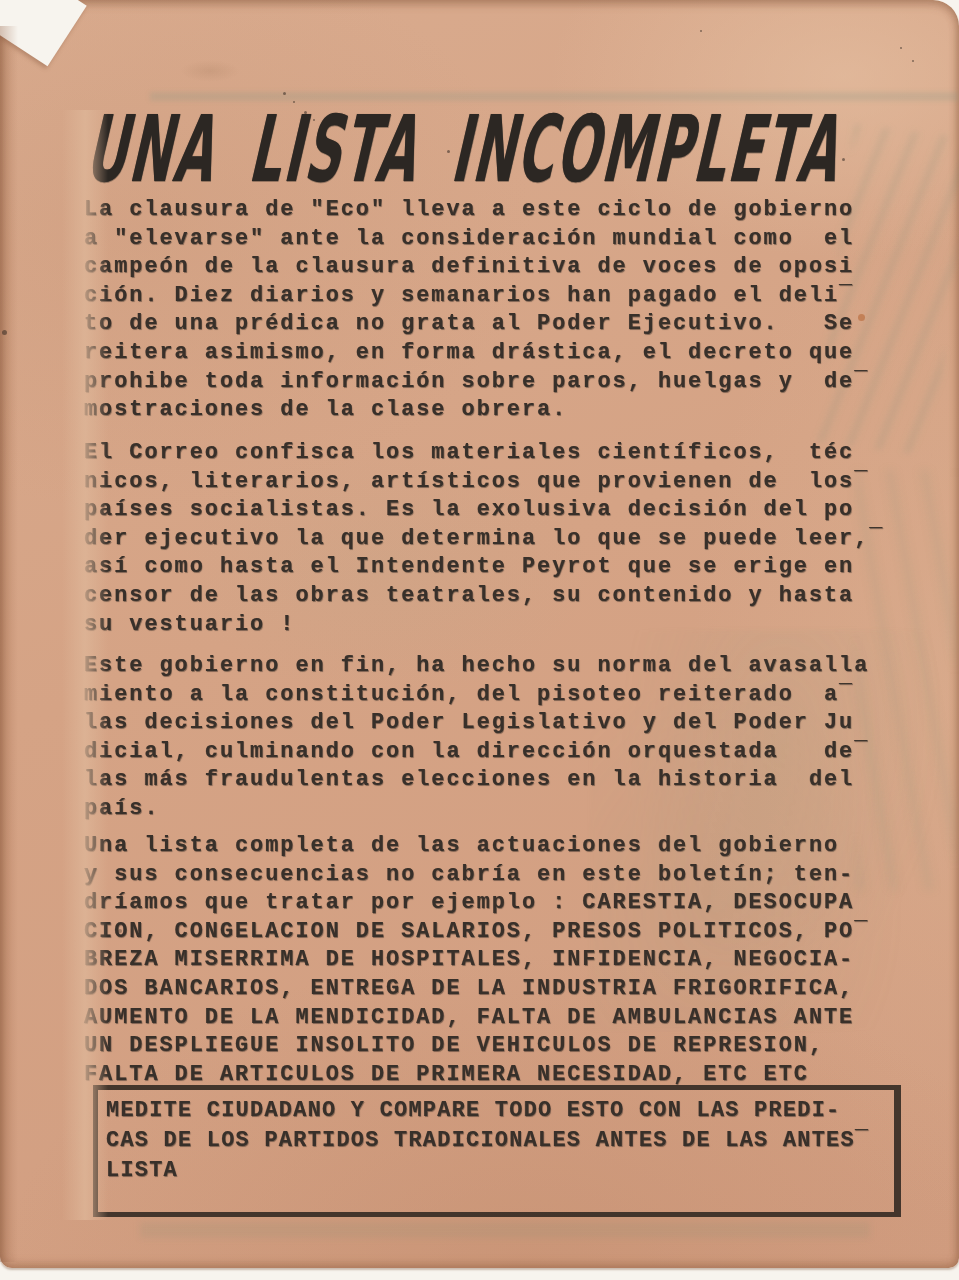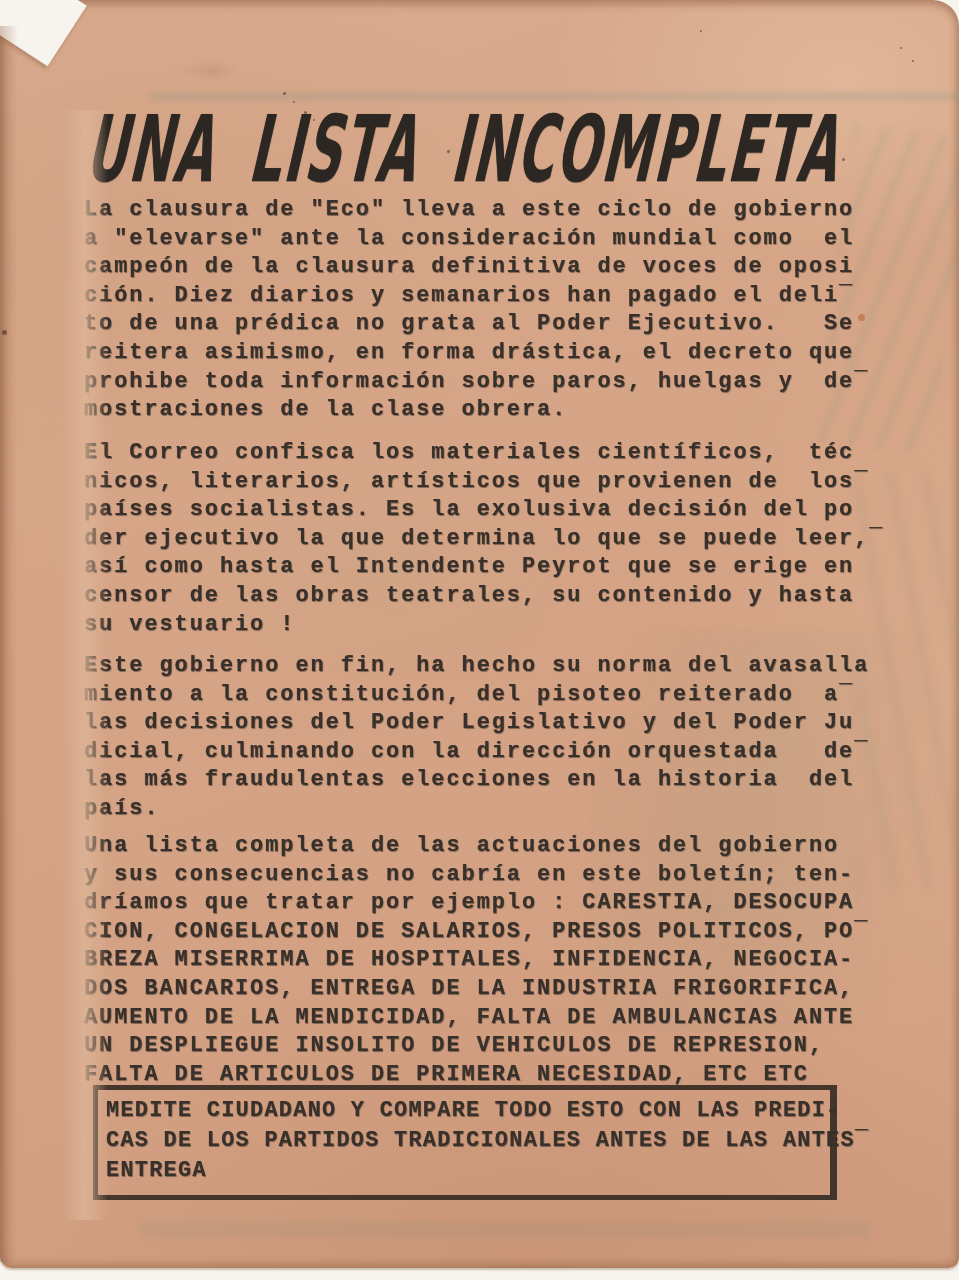--- a/index.html
+++ b/index.html
@@ -85,24 +85,24 @@
     white-space:pre;
     font-size:22px; line-height:28.6px;
     font-weight:700; letter-spacing:1.9px;
     color:#38302a;
     text-shadow:0.6px 0.8px 0.7px rgba(50,42,36,0.50), -0.3px -0.2px 0.6px rgba(50,42,36,0.30);
   }
   .p1{top:196px;} .p2{top:439px;} .p3{top:652px;} .p4{top:832px;}
   
   .notice{
     position:absolute; left:93px; top:1085px; z-index:3;
-    width:744px; box-sizing:border-box;
+    width:808px; box-sizing:border-box;
     border:5px solid rgba(42,35,29,0.85);
     border-right-width:7px;
-    padding:6px 4px 9px 8px;
+    padding:6px 4px 26px 8px;
   }
   .notice .tl{line-height:30px; letter-spacing:1.2px;}
 </style>
 </head>
 <body>
 
 <div class="paper"></div>
 <div class="torn"></div>
 <div class="edge-left"></div>
 
@@ -152,21 +152,21 @@
   <div class="tl">BREZA MISERRIMA DE HOSPITALES, INFIDENCIA, NEGOCIA-</div>
   <div class="tl">DOS BANCARIOS, ENTREGA DE LA INDUSTRIA FRIGORIFICA,</div>
   <div class="tl">AUMENTO DE LA MENDICIDAD, FALTA DE AMBULANCIAS ANTE</div>
   <div class="tl">UN DESPLIEGUE INSOLITO DE VEHICULOS DE REPRESION,</div>
   <div class="tl">FALTA DE ARTICULOS DE PRIMERA NECESIDAD, ETC ETC</div>
 </div>
 
 <div class="notice">
   <div class="tl">MEDITE CIUDADANO Y COMPARE TODO ESTO CON LAS PREDI-</div>
   <div class="tl">CAS DE LOS PARTIDOS TRADICIONALES ANTES DE LAS ANTES¯</div>
-  <div class="tl">ENTREGA</div>
+  <div class="tl">LISTA</div>
 </div>
 
 <div class="crease"></div>
 
 <div class="sp" style="left:283px;top:92px;width:3px;height:3px"></div>
 <div class="sp" style="left:293px;top:101px;width:2px;height:2px"></div>
 <div class="sp" style="left:304px;top:111px;width:3px;height:3px"></div>
 <div class="sp" style="left:313px;top:119px;width:2px;height:2px"></div>
 <div class="sp" style="left:320px;top:127px;width:2px;height:2px"></div>
 <div class="sp" style="left:447px;top:150px;width:3px;height:3px"></div>

